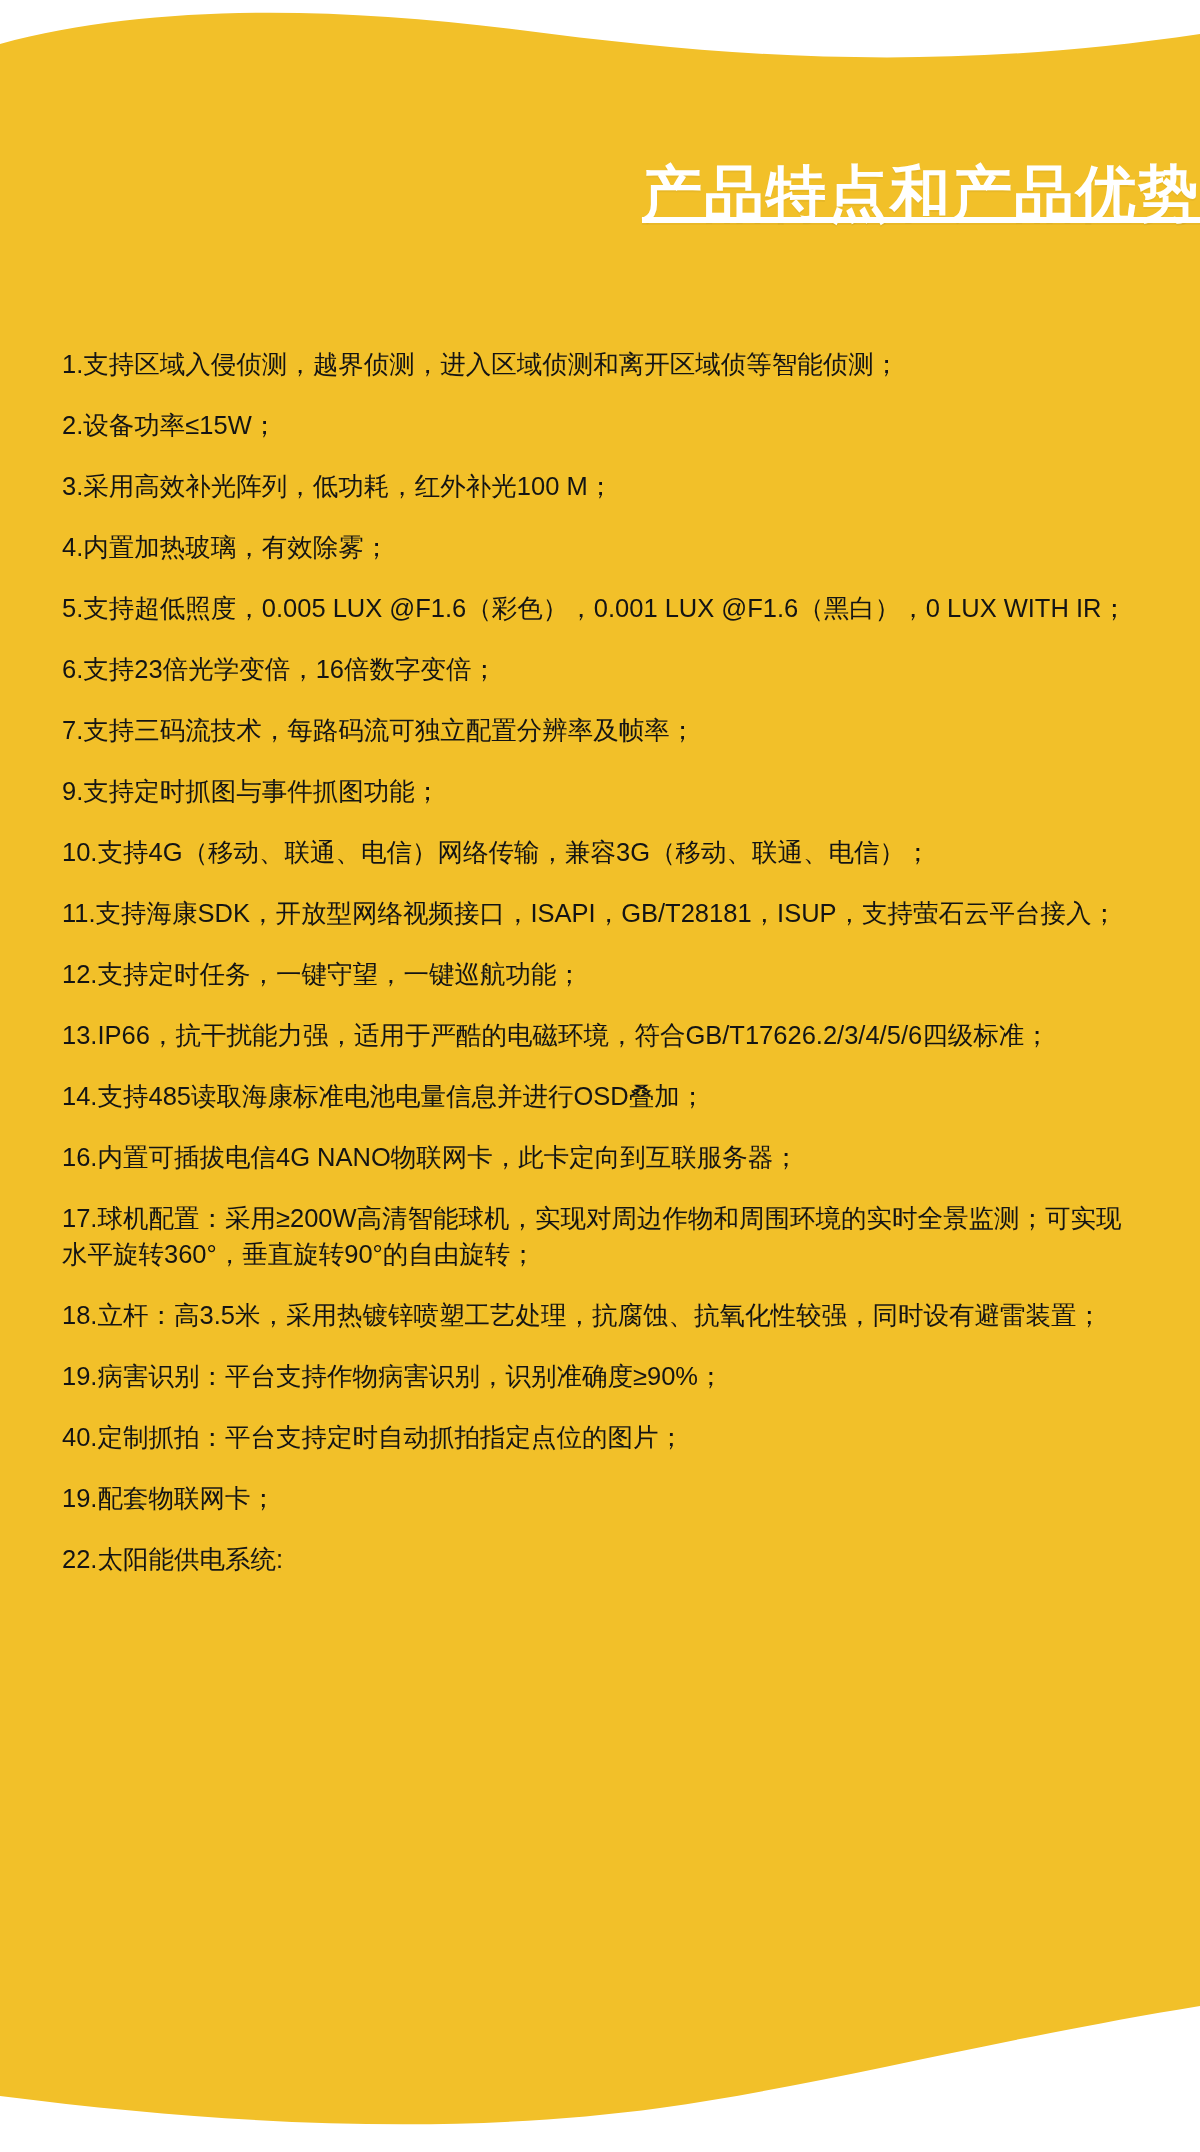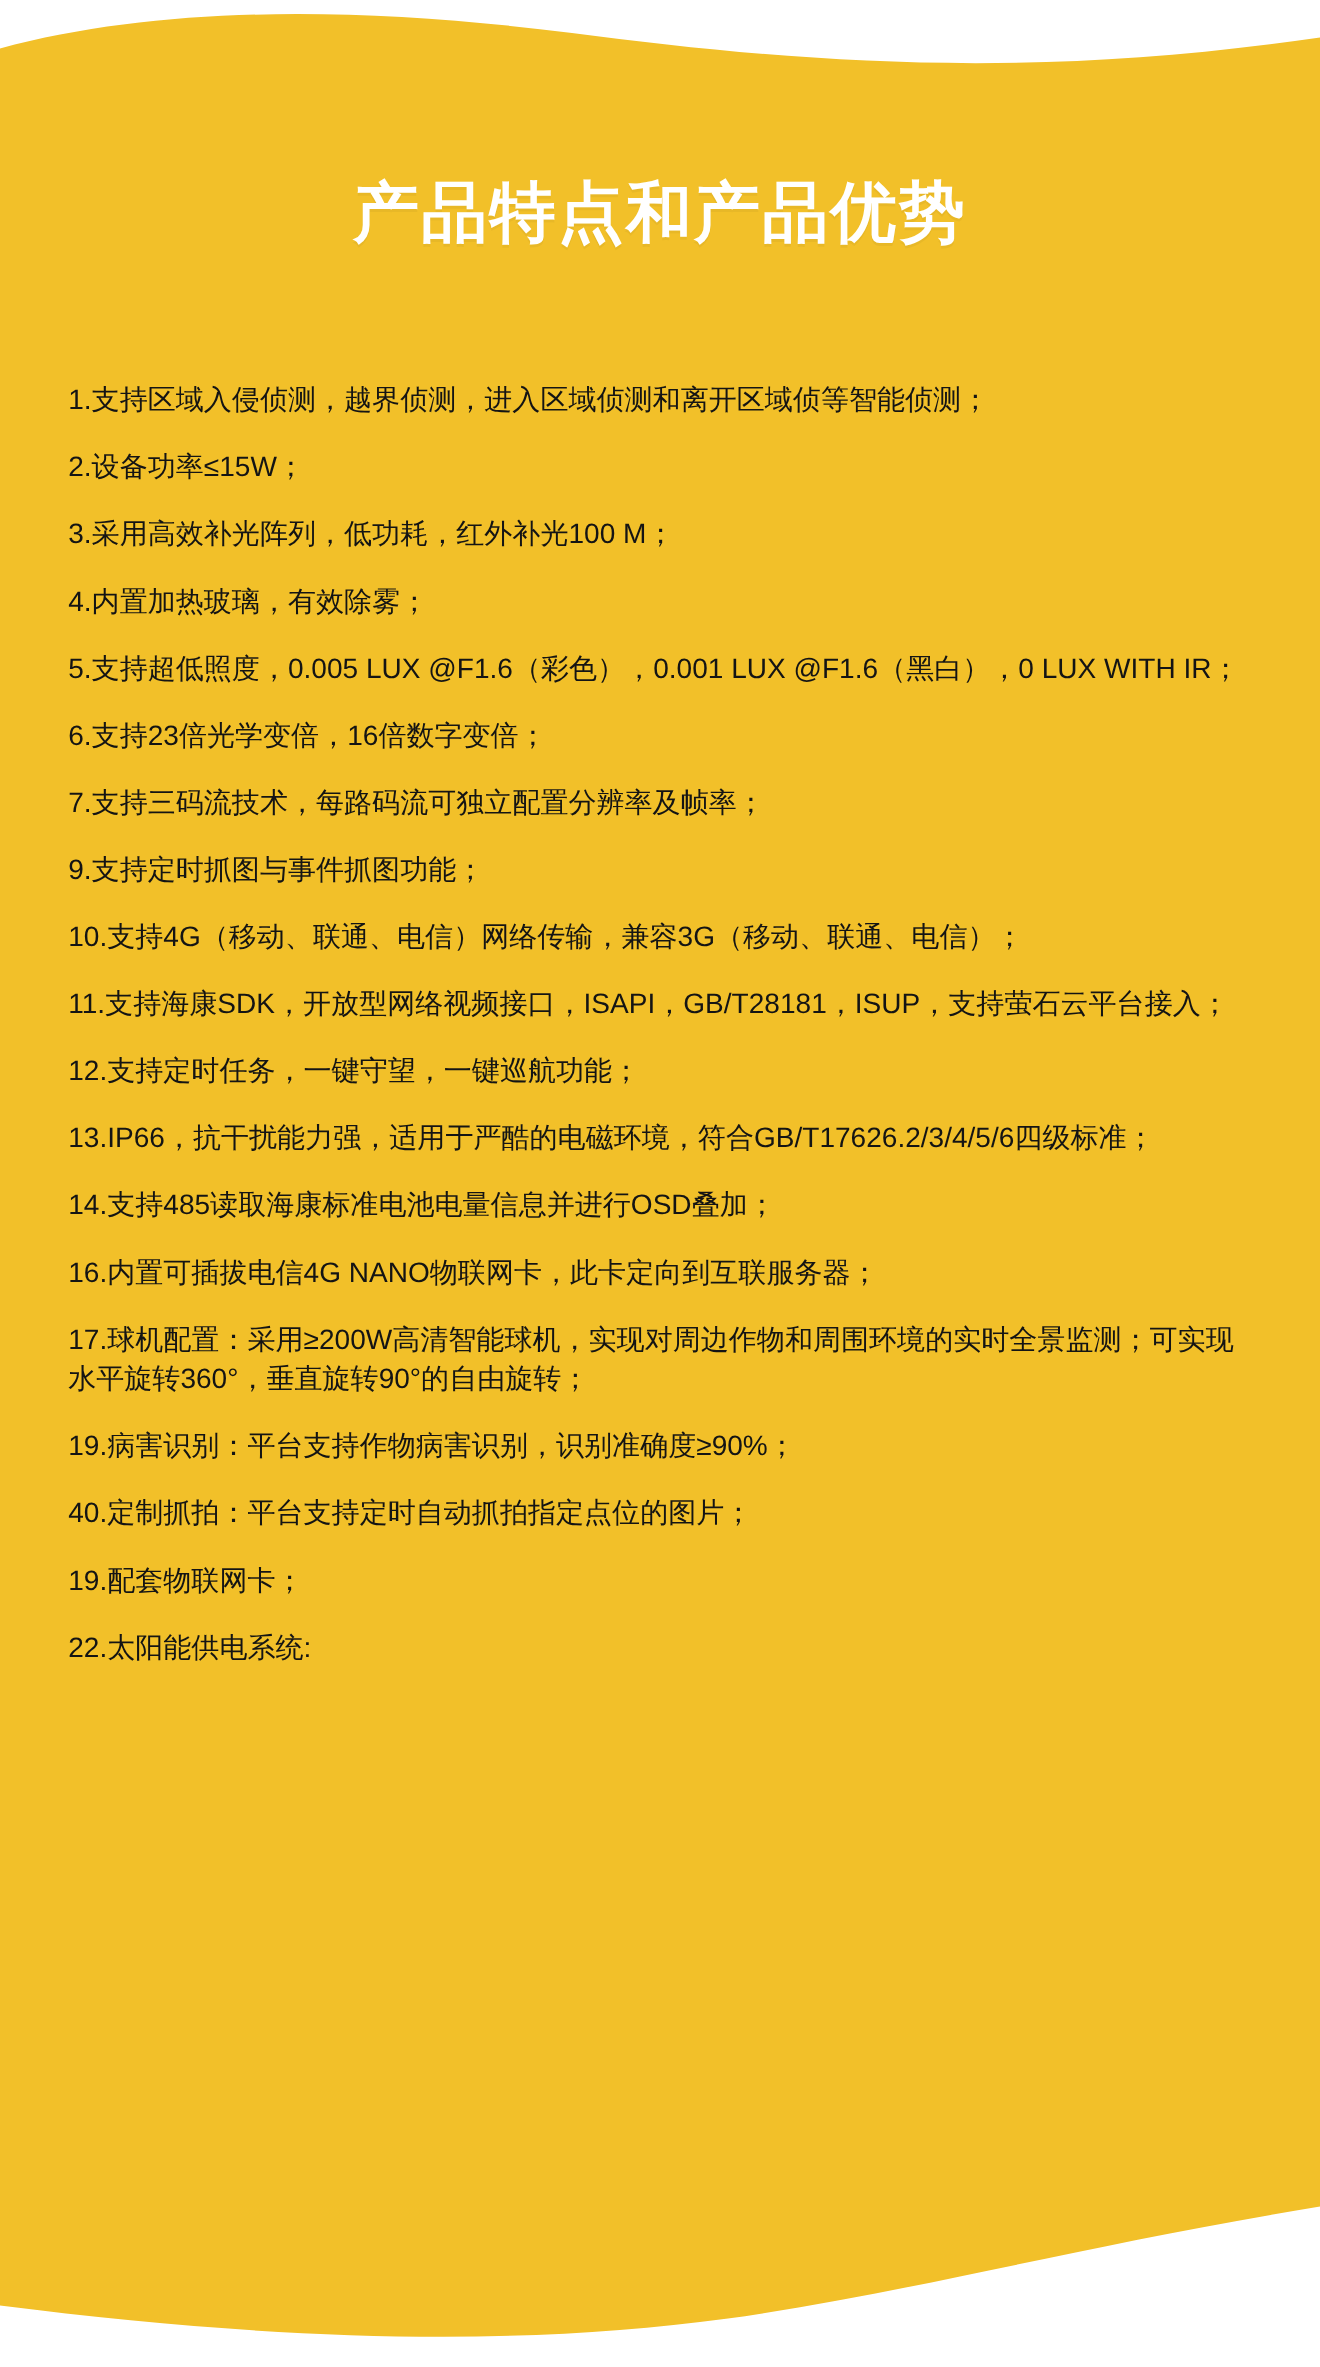--- a/index.html
+++ b/index.html
@@ -43,28 +43,29 @@
     top: 0;
     width: 1200px;
     height: 2152px;
   }
 
   .title {
     position: absolute;
     left: 0;
     top: 158px;
     width: 1200px;
-    text-align: center;
+    text-align: right;
     color: #ffffff;
     font-size: 60px;
     font-weight: bold;
     letter-spacing: 2px;
     line-height: 1.2;
     white-space: nowrap;
     text-shadow: 0 2px 0 rgba(0,0,0,0.04);
+    text-decoration: underline;
   }
 
   .list {
     position: absolute;
     left: 62px;
     top: 320px;
     width: 1076px;
     margin-top: 26px;
   }
 
@@ -110,20 +111,21 @@
       <div class="list-item">6.支持23倍光学变倍，16倍数字变倍；</div>
       <div class="list-item">7.支持三码流技术，每路码流可独立配置分辨率及帧率；</div>
       <div class="list-item">9.支持定时抓图与事件抓图功能；</div>
       <div class="list-item">10.支持4G（移动、联通、电信）网络传输，兼容3G（移动、联通、电信）；</div>
       <div class="list-item">11.支持海康SDK，开放型网络视频接口，ISAPI，GB/T28181，ISUP，支持萤石云平台接入；</div>
       <div class="list-item">12.支持定时任务，一键守望，一键巡航功能；</div>
       <div class="list-item">13.IP66，抗干扰能力强，适用于严酷的电磁环境，符合GB/T17626.2/3/4/5/6四级标准；</div>
       <div class="list-item">14.支持485读取海康标准电池电量信息并进行OSD叠加；</div>
       <div class="list-item">16.内置可插拔电信4G NANO物联网卡，此卡定向到互联服务器；</div>
       <div class="list-item">17.球机配置：采用≥200W高清智能球机，实现对周边作物和周围环境的实时全景监测；可实现水平旋转360°，垂直旋转90°的自由旋转；</div>
+      <div class="list-item">18.立杆：高3.5米，采用热镀锌喷塑工艺处理，抗腐蚀、抗氧化性较强，同时设有避雷装置；</div>
       <div class="list-item">19.病害识别：平台支持作物病害识别，识别准确度≥90%；</div>
       <div class="list-item">40.定制抓拍：平台支持定时自动抓拍指定点位的图片；</div>
       <div class="list-item">19.配套物联网卡；</div>
       <div class="list-item">22.太阳能供电系统:</div>
     </div>
 
   </div>
 </div>
 
 </body></html>

